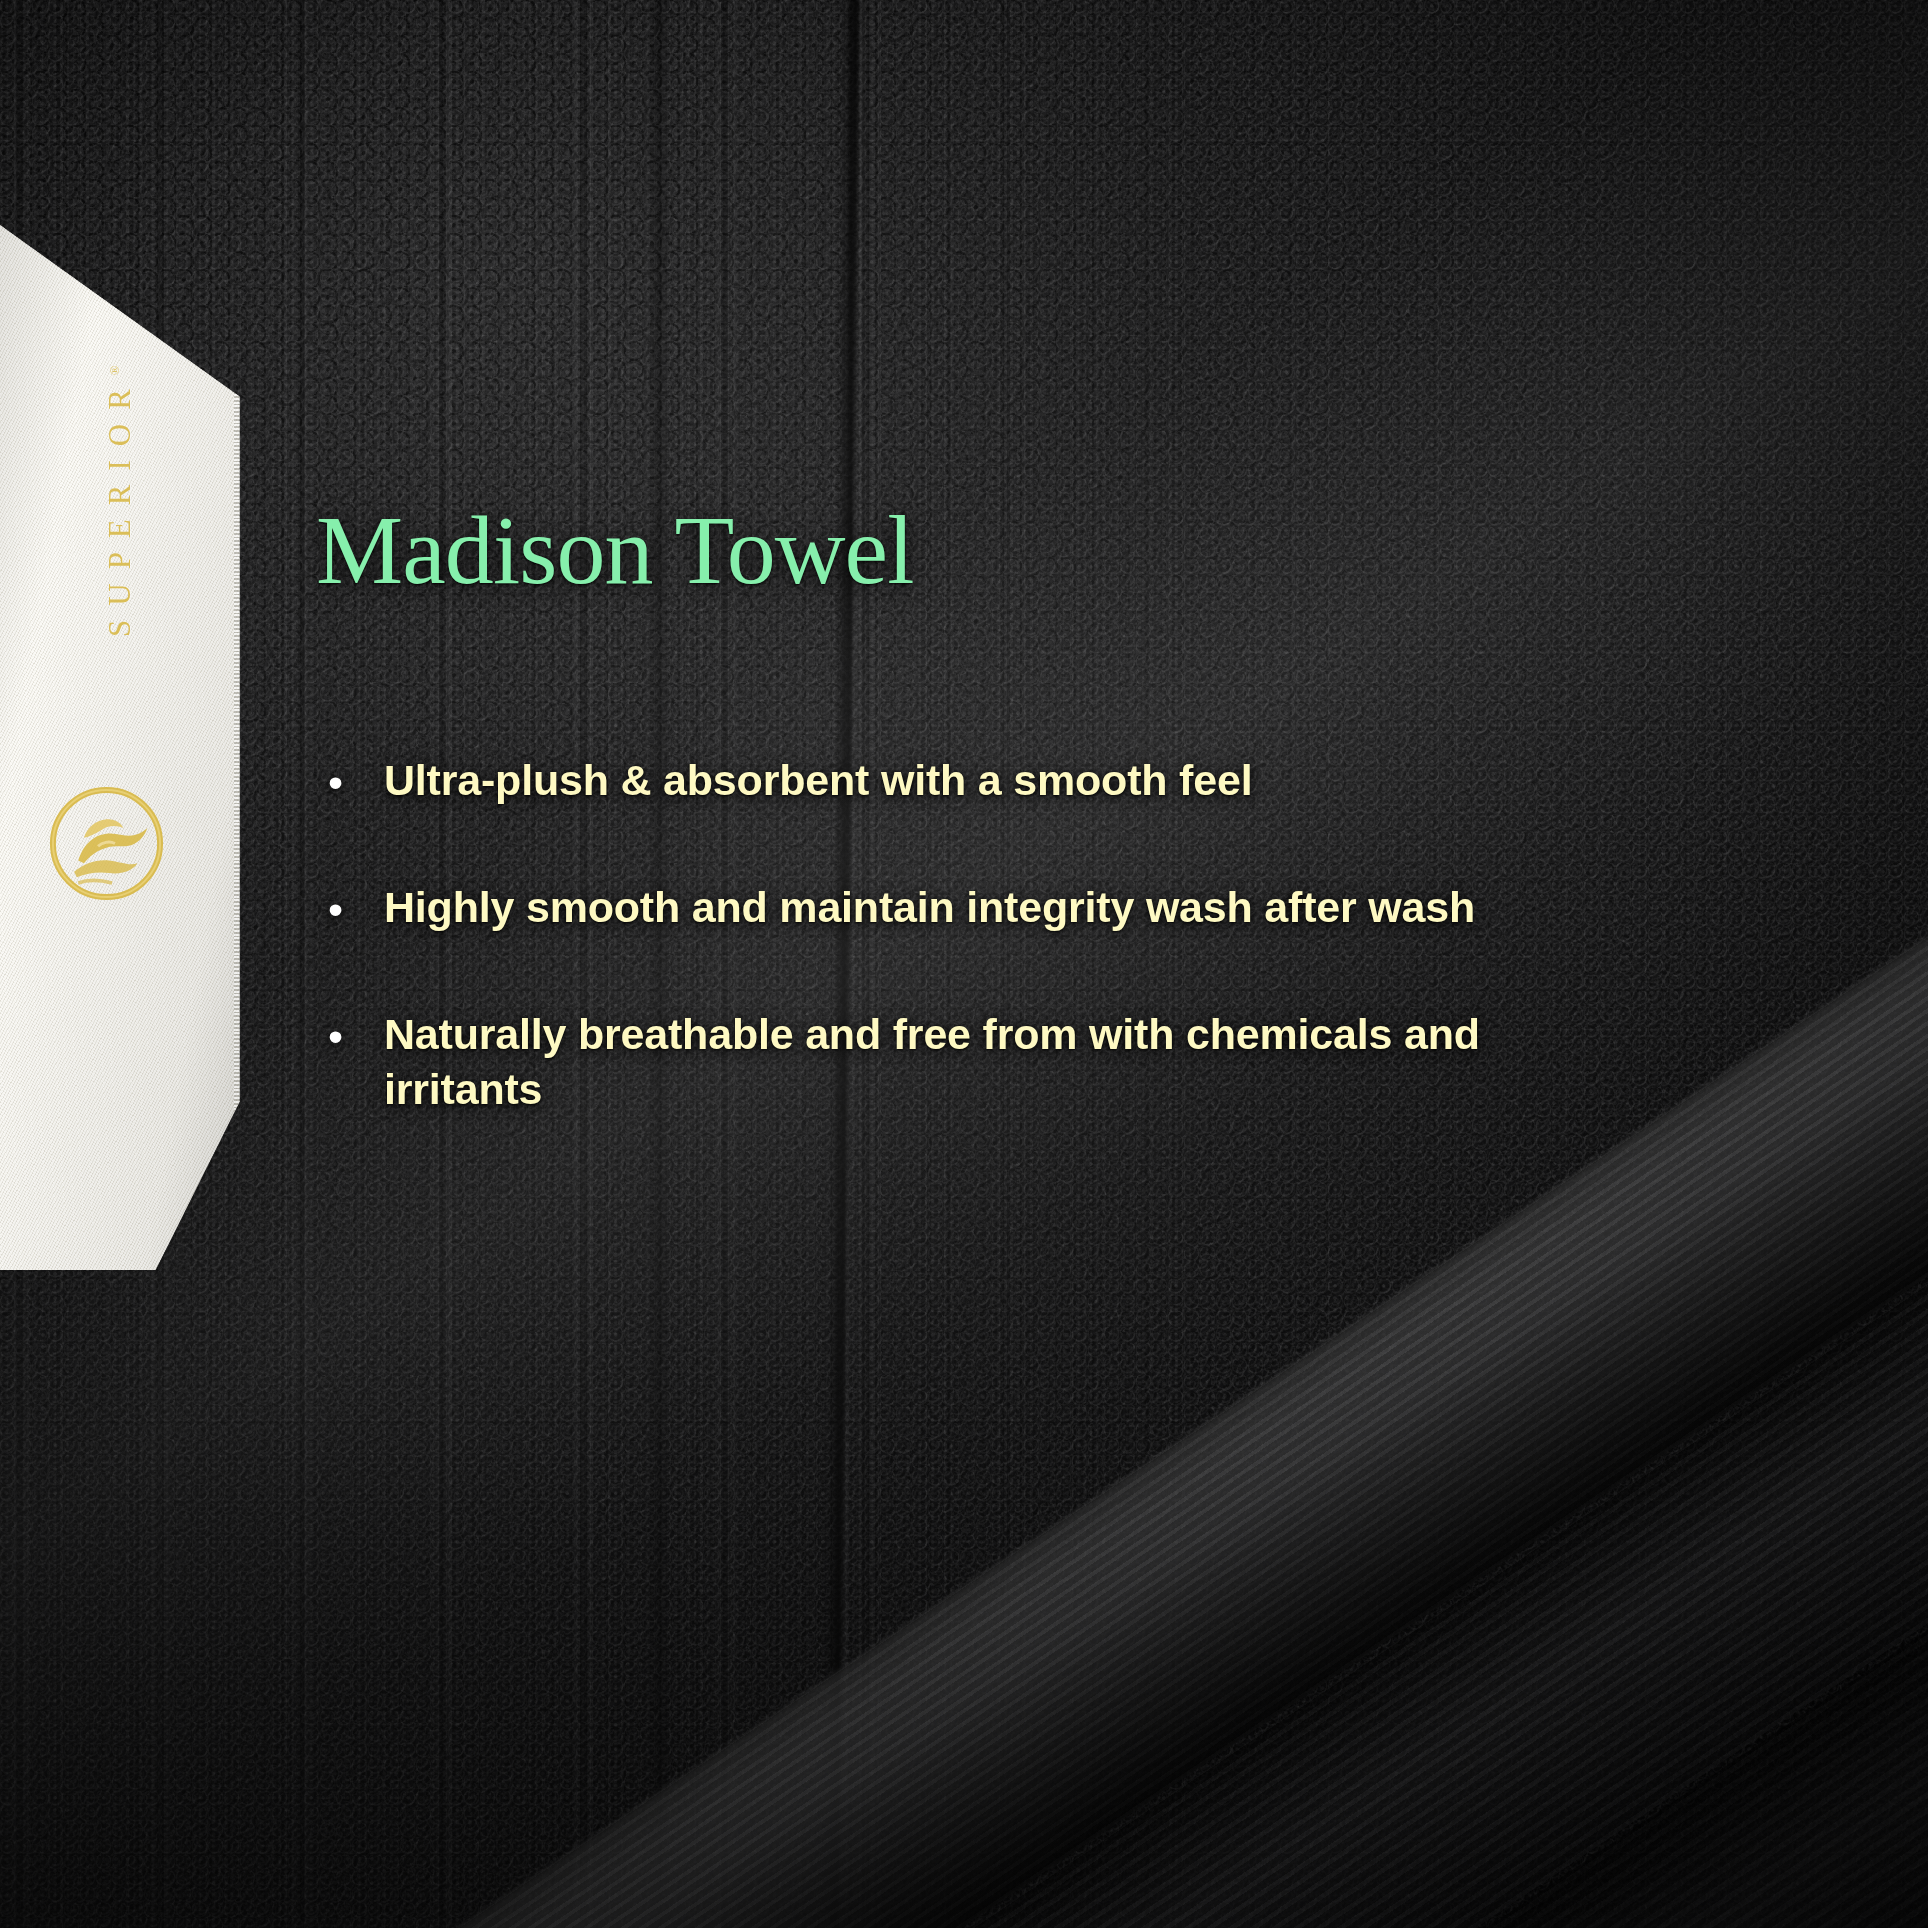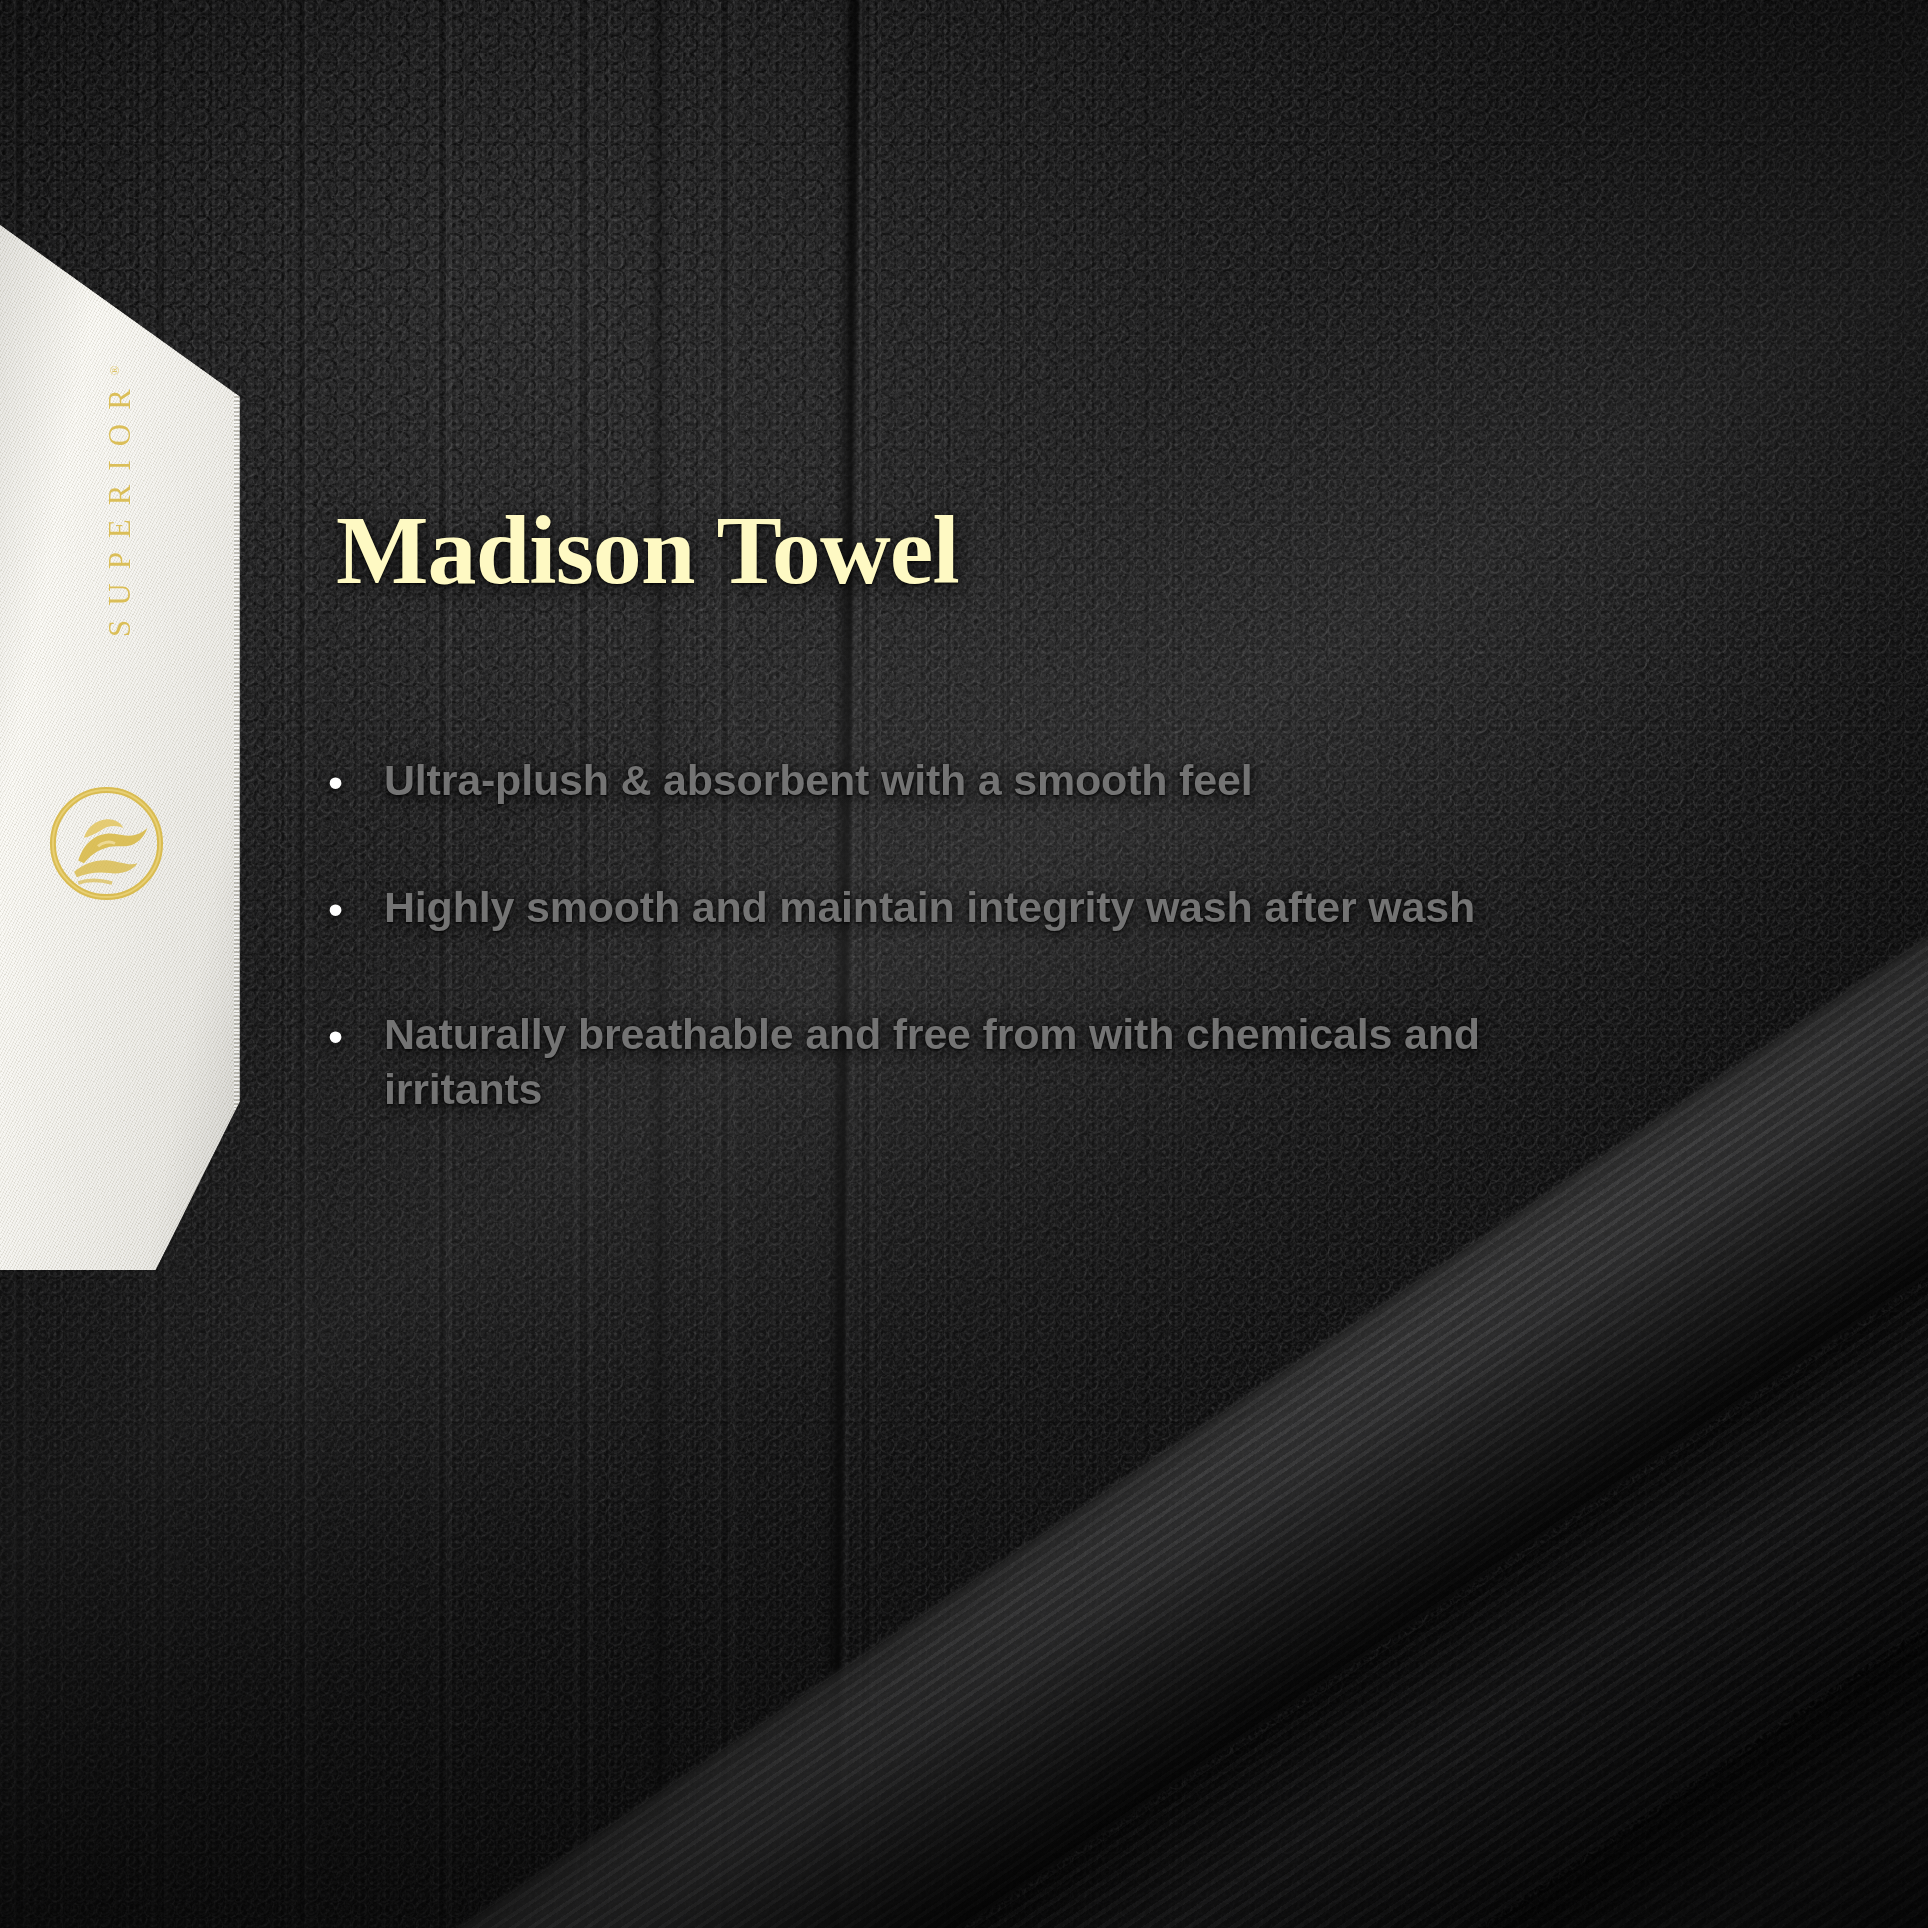--- a/index.html
+++ b/index.html
@@ -128,33 +128,33 @@
   .brandwrap{position:absolute;left:109px;top:452px;width:395px;height:56px;
     transform:rotate(-90deg);transform-origin:0 0;}
   .brand{font-family:"Liberation Serif",serif;font-size:31px;letter-spacing:14px;
     color:#d8b845;opacity:.88;white-space:nowrap;font-weight:400;
     text-shadow:0 0.9px 0 rgba(255,255,255,.5);}
   .brand sup{font-size:13px;letter-spacing:0;vertical-align:super;opacity:.9;}
 
   
   .content{position:absolute;left:0;top:0;width:1928px;height:1928px;}
 
-  .title{position:absolute;left:336px;top:499px;
-    font-family:"Liberation Serif",serif;font-weight:700;
-    font-size:98px;line-height:1.05;color:#fef9c3;letter-spacing:-0.9px;
+  .title{position:absolute;left:316px;top:499px;
+    font-family:"Liberation Serif",serif;font-weight:400;
+    font-size:98px;line-height:1.05;color:#86efac;letter-spacing:-0.9px;
     text-shadow:0 2.8px 21px rgba(0,0,0,.75), 0 0.9px 2.8px rgba(0,0,0,.9);
     white-space:nowrap;}
 
   .bullets{position:absolute;left:328px;top:753px;width:1252px;}
   .bullet{display:flex;align-items:flex-start;margin-bottom:70px;}
   .bullet:last-child{margin-bottom:0;}
   .dot{flex:0 0 auto;width:56px;color:#fff;font-size:43px;line-height:1.28;
     text-align:left;padding-top:1.9px;
     text-shadow:0 1.9px 11.3px rgba(0,0,0,.8);}
-  .btxt{flex:1 1 auto;color:#737373;font-size:43px;line-height:1.28;font-weight:700;
+  .btxt{flex:1 1 auto;color:#fef9c3;font-size:43px;line-height:1.28;font-weight:700;
     letter-spacing:-0.2px;
     text-shadow:0 1.9px 15px rgba(0,0,0,.85), 0 0.9px 2.8px rgba(0,0,0,.9);}
 </style>
 </head>
 <body>
 
 <div id="stage">
 
   <div class="photo">
     <div class="base"></div>

